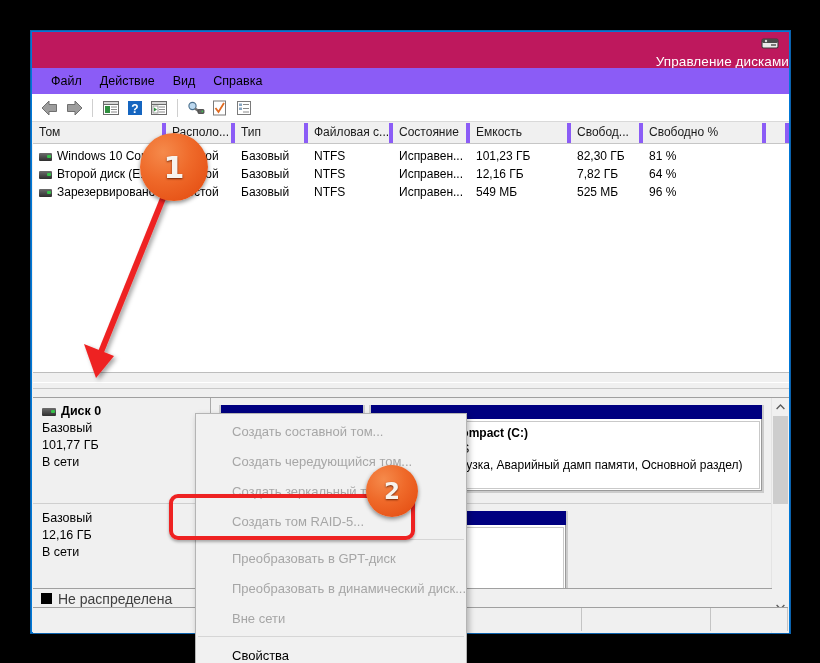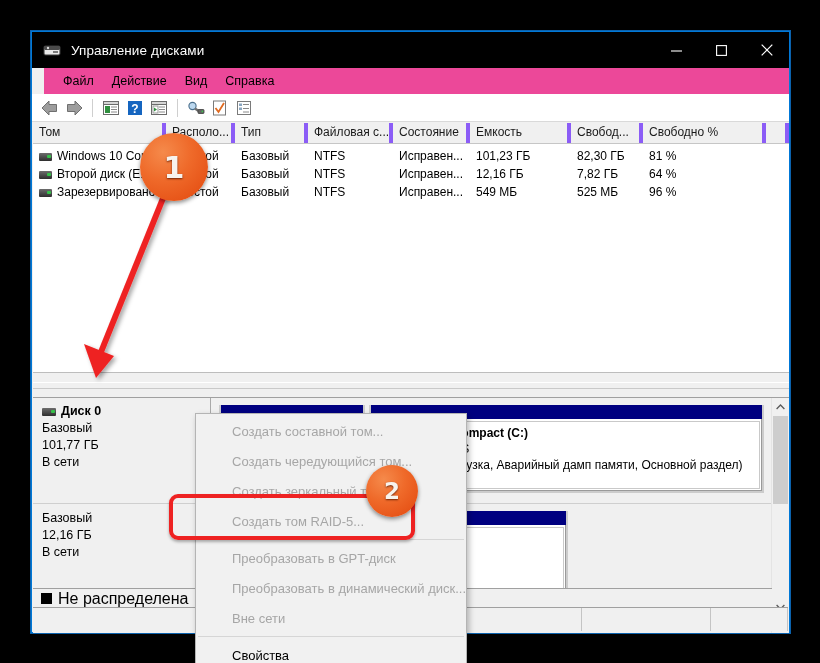--- a/index.html
+++ b/index.html
@@ -10,39 +10,39 @@
   }
   .screen{position:relative;width:820px;height:663px;}
 
   
   .window{
     position:absolute;left:31px;top:31px;width:759px;height:602px;
     background:#f0f0f0;border:1px solid #0078d7;box-sizing:border-box;
     box-shadow:0 0 0 1px #0b62ad;
   }
   .titlebar{
-    position:absolute;left:0;top:0;right:0;height:36px;background:#000000;
-    display:flex;align-items:center;
+    position:absolute;left:0;top:0;right:0;height:36px;background:#be185d;
+    display:flex;align-items:flex-end;flex-direction:column;
   }
   .title-icon{
     width:22px;height:22px;margin-left:9px;margin-right:8px;position:relative;flex:none;
   }
   .title-text{
     color:#fff;font-size:13.5px;letter-spacing:.1px;white-space:nowrap;
   }
   .win-btns{margin-left:auto;display:flex;height:36px;}
   .win-btn{
     width:45px;height:36px;display:flex;align-items:center;justify-content:center;
     color:#fff;font-size:13px;line-height:1;
   }
   .win-btn svg{display:block;}
 
   
   .menubar{
-    position:absolute;left:12px;top:36px;right:0;height:26px;background:#ec4899;
+    position:absolute;left:0;top:36px;right:0;height:26px;background:#8b5cf6;
     display:flex;align-items:center;padding-left:10px;box-sizing:border-box;text-align:center;
   }
   .menubar .mi{
     font-size:12.5px;color:#000;padding:3px 9px;white-space:nowrap;
   }
 
   
   .toolbar{
     position:absolute;left:0;top:62px;right:0;height:28px;background:#fff;
     border-bottom:1px solid #d9d9d9;
@@ -144,21 +144,21 @@
 
   
   .legend{
     position:absolute;left:1px;bottom:24px;width:739px;height:20px;background:#f0f0f0;
     border-top:1px solid #a0a0a0;display:flex;align-items:center;padding-left:8px;
     box-sizing:border-box;
   }
   .legend .sw{
     width:11px;height:11px;background:#000;margin-right:6px;flex:none;
   }
-  .legend .lt{font-size:16px;color:#000000;white-space:nowrap;}
+  .legend .lt{font-size:14px;color:#404040;white-space:nowrap;}
 
   
   .statusbar{
     position:absolute;left:1px;right:1px;bottom:1px;height:23px;background:#f0f0f0;
     border-top:1px solid #a0a0a0;display:flex;
   }
   .statusbar .seg{border-right:1px solid #c4c4c4;height:100%;}
 
   
   .ctxmenu{

